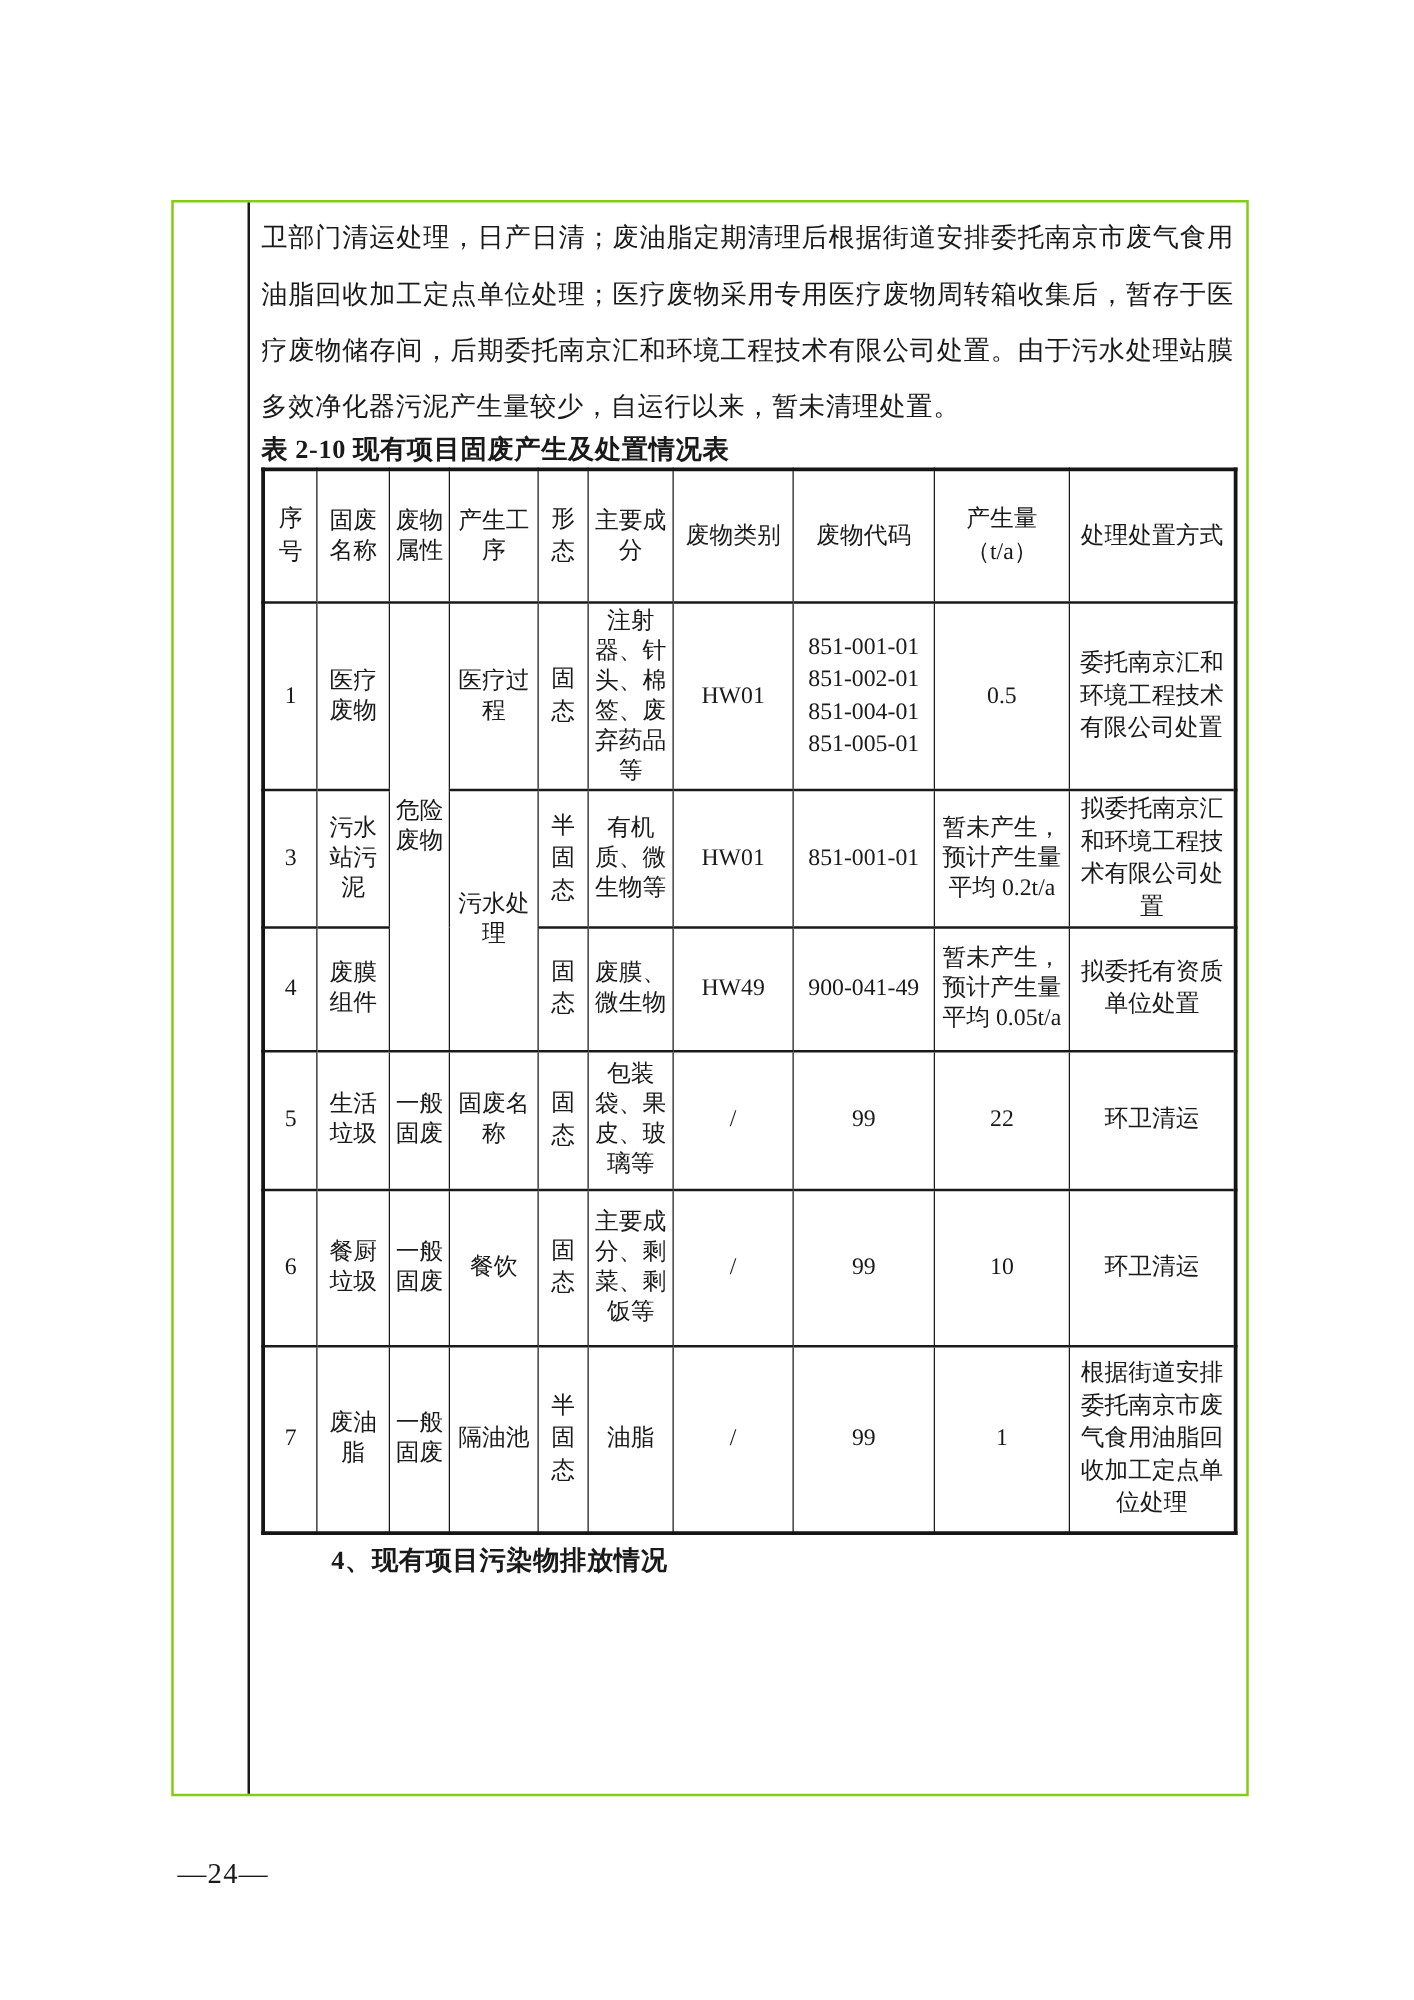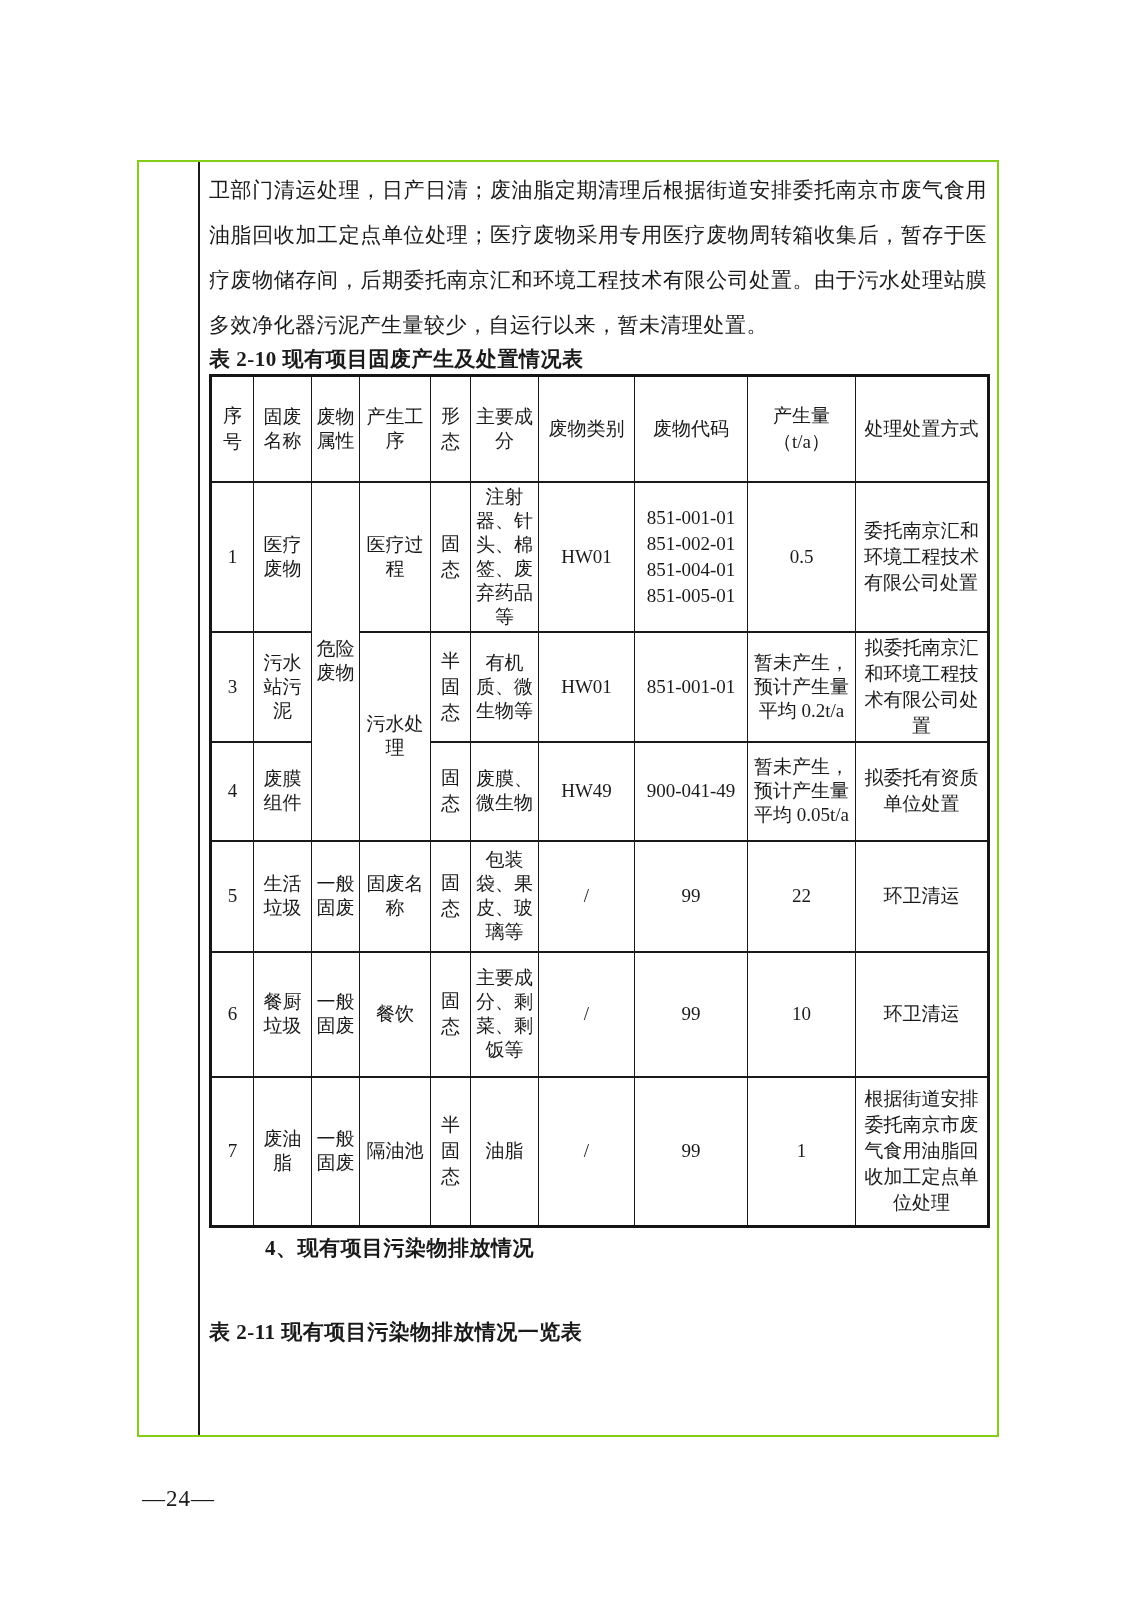--- a/index.html
+++ b/index.html
@@ -165,20 +165,19 @@
           <td>/</td>
           <td>99</td>
           <td class="c-amt">1</td>
           <td class="c-disp">根据街道安排委托南京市废气食用油脂回收加工定点单位处理</td>
         </tr>
       </tbody>
         </table>
 
       <h3 class="sec-heading">4、现有项目污染物排放情况</h3>
 
-      <div class="tbl-title title-211">表 2-11 现有项目污染物排放情况一览表</div>
 
 
     </div>
   </div>
 
   <div class="page-num">—24—</div>
 </div>
 
 </body></html>

